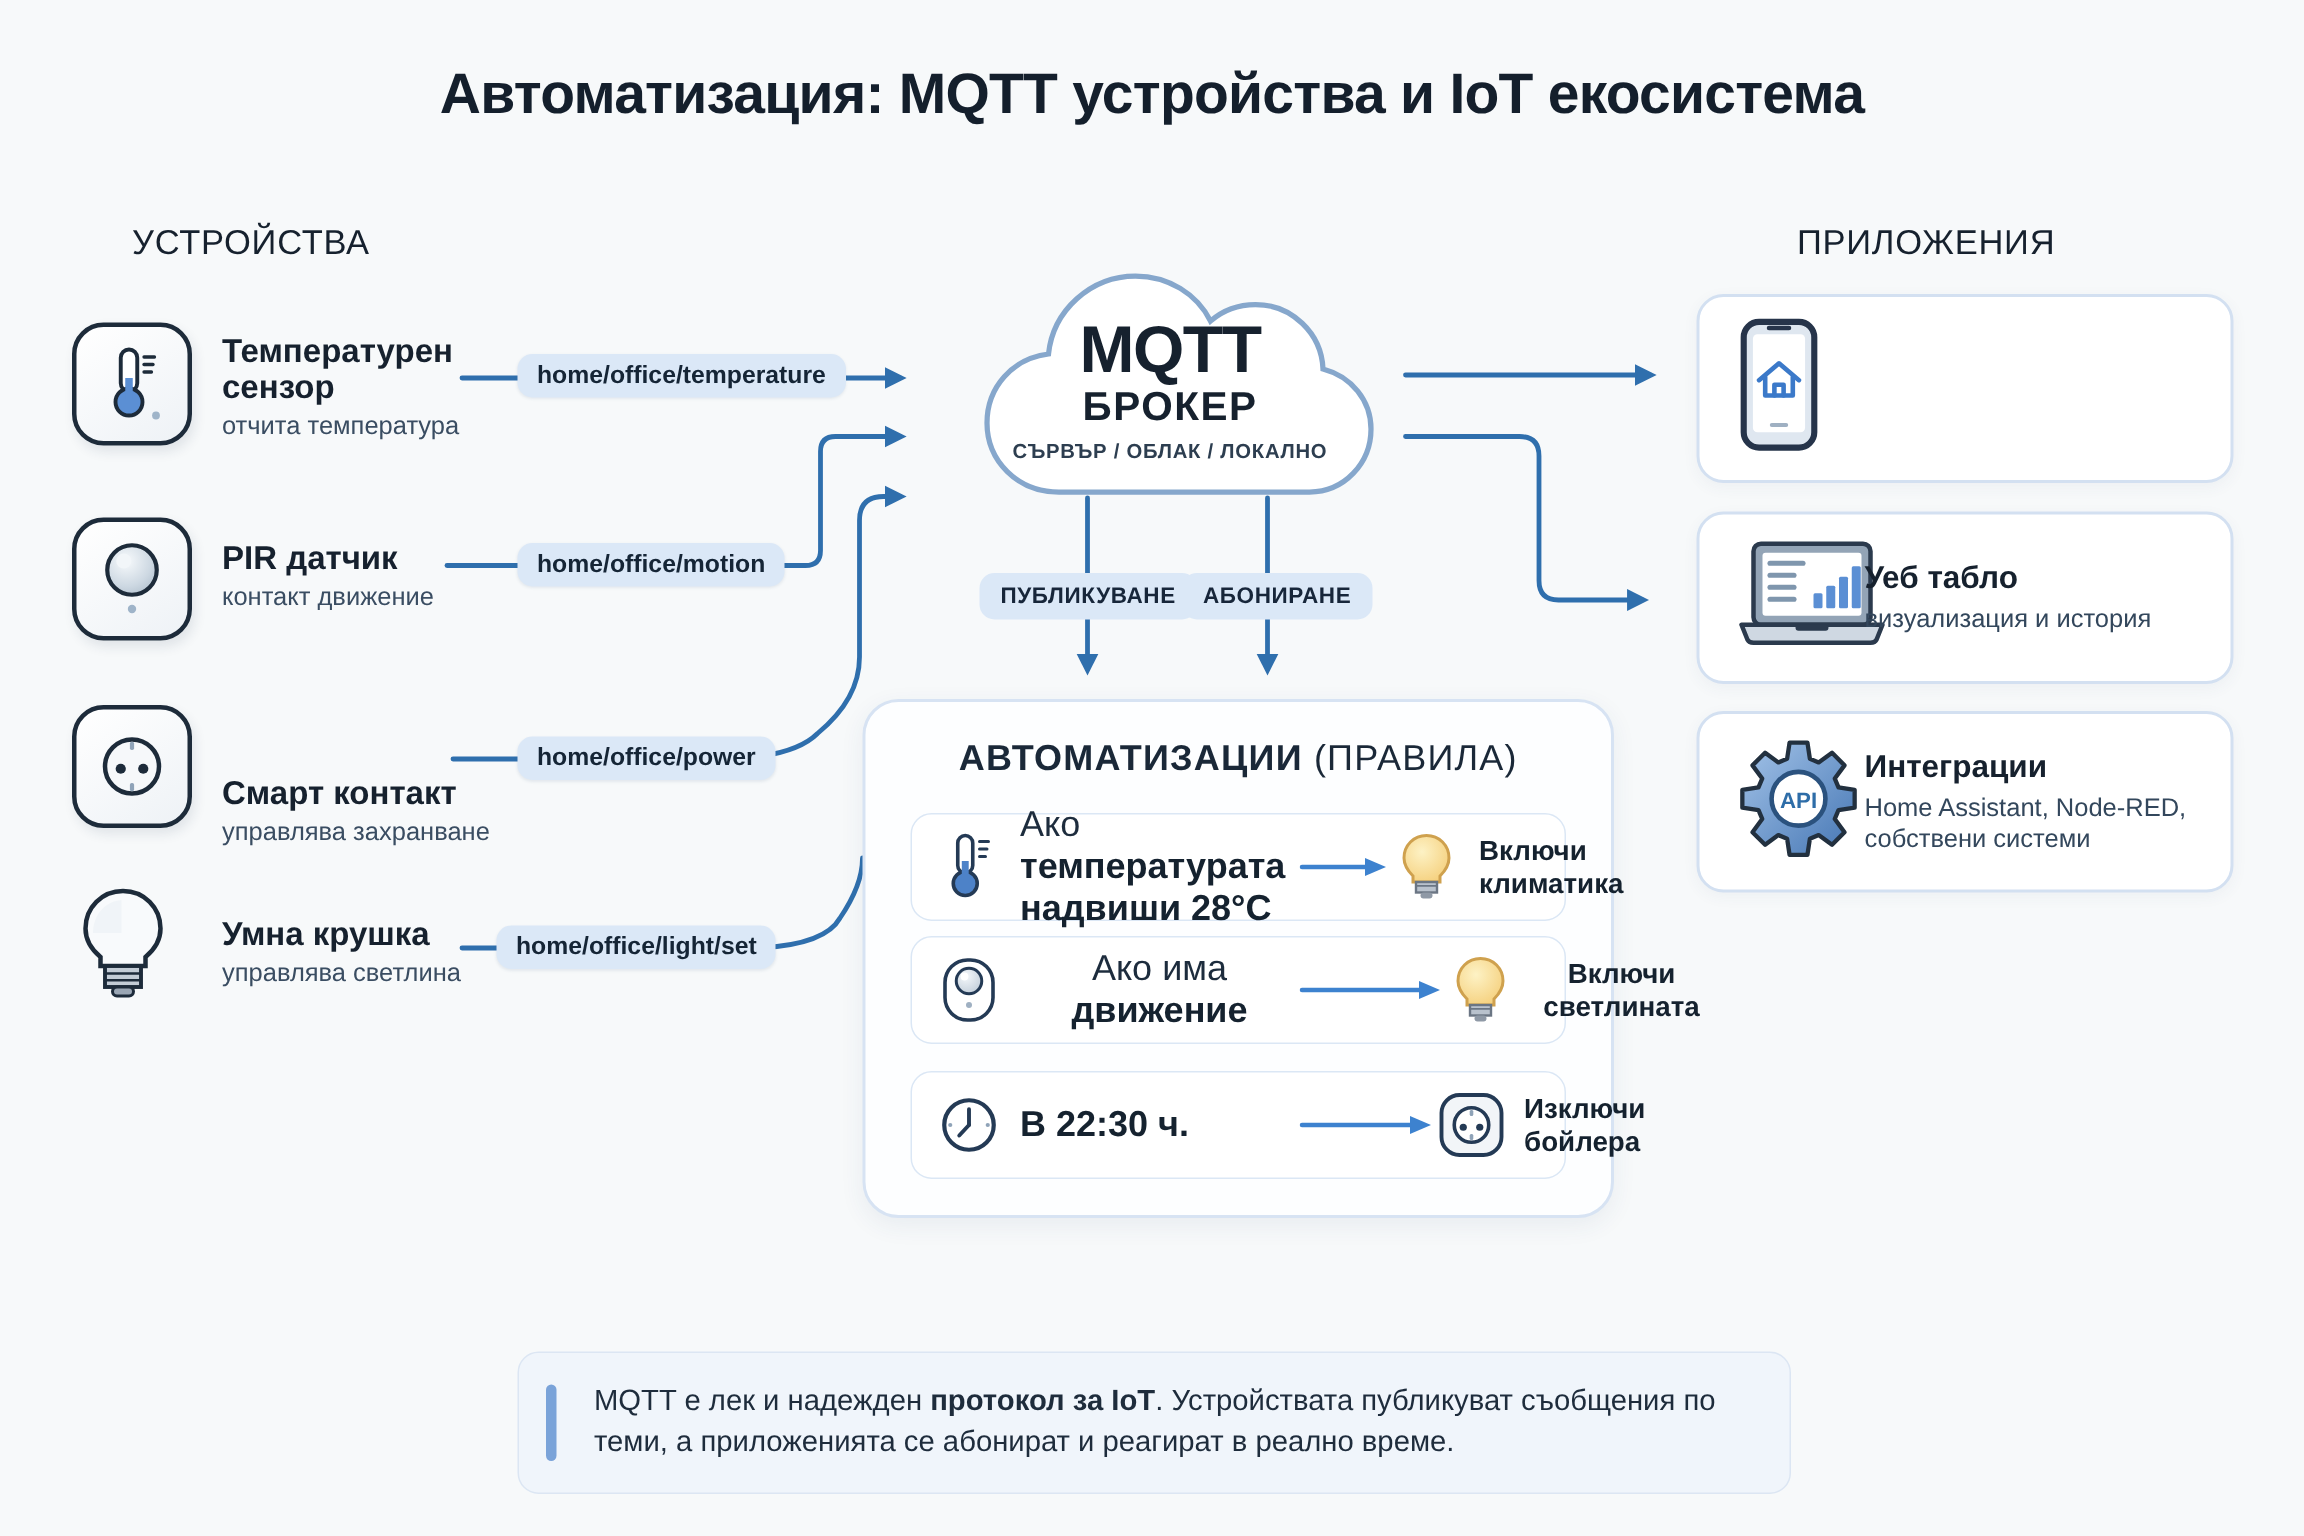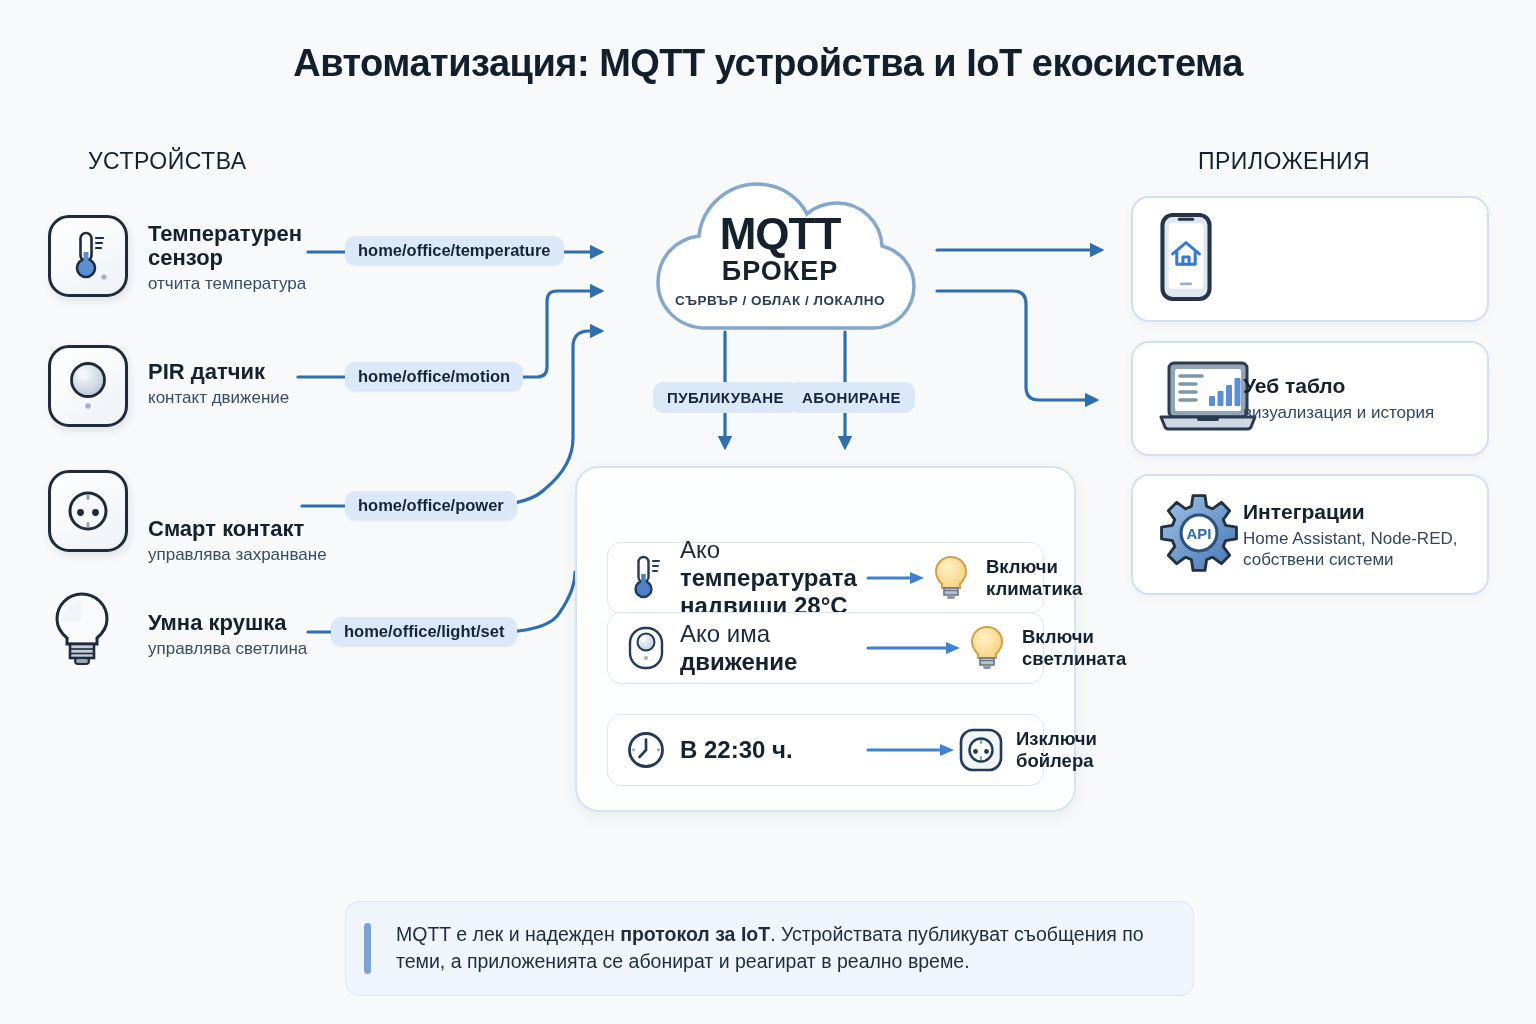--- a/index.html
+++ b/index.html
@@ -174,20 +174,24 @@
   <div class="abs broker-text">
     <div class="broker-name">MQTT</div>
     <div class="broker-role">БРОКЕР</div>
     <div class="broker-caption">СЪРВЪР / ОБЛАК / ЛОКАЛНО</div>
   </div>
 
   <div class="abs flow-pill" style="left:653px;top:382px;">ПУБЛИКУВАНЕ</div>
   <div class="abs flow-pill" style="left:788px;top:382px;">АБОНИРАНЕ</div>
 
   <div class="abs auto-box">
+    <div class="auto-header">
+      <span class="bold">АВТОМАТИЗАЦИИ</span>
+      <span>(ПРАВИЛА)</span>
+    </div>
 
     <div class="rule-row" style="top:74px;">
       <div class="rule-trigger-icon">
         <svg width="36" height="48" viewBox="0 0 36 48">
           <rect x="13" y="10" width="5" height="22" fill="#4d82c8"></rect>
           <rect x="10.5" y="3" width="10" height="25" rx="5" fill="#ffffff" stroke="#243a55" stroke-width="2.4"></rect>
           <circle cx="15.5" cy="35" r="8" fill="#4d82c8" stroke="#243a55" stroke-width="2.4"></circle>
           <rect x="13.2" y="20" width="4.6" height="12" fill="#4d82c8"></rect>
           <g stroke="#243a55" stroke-width="2" stroke-linecap="round">
             <line x1="25" y1="7" x2="31" y2="7"></line>
@@ -213,21 +217,21 @@
             </defs>
           <path d="M17,2 C25.5,2 32,8.5 32,17 C32,22 29.5,25.5 26,29 L26,33 L8,33 L8,29 C4.5,25.5 2,22 2,17 C2,8.5 8.5,2 17,2 Z" fill="url(#bg1)" stroke="#cfa14e" stroke-width="2"></path>
           <rect x="10" y="33" width="14" height="7" fill="#b9c2cd" stroke="#6b7684" stroke-width="1.6"></rect>
           <line x1="10" y1="35.6" x2="24" y2="35.6" stroke="#6b7684" stroke-width="1.2"></line>
           <rect x="13" y="40" width="8" height="4" rx="2" fill="#8f99a6"></rect>
         </svg>
       </div>
       <div class="rule-action">Включи климатика</div>
     </div>
 
-    <div class="rule-row" style="top:144px;">
+    <div class="rule-row" style="top:156px;text-align:center;">
       <div class="rule-trigger-icon">
         <svg width="36" height="44" viewBox="0 0 36 44">
           <defs>
               <radialGradient id="pir2" cx="0.38" cy="0.32" r="0.9">
                 <stop offset="0" stop-color="#f5f8fb"></stop>
                 <stop offset="1" stop-color="#b6c4d2"></stop>
               </radialGradient>
             </defs>
           <rect x="2" y="2" width="32" height="40" rx="15" fill="#ffffff" stroke="#243a55" stroke-width="2.4"></rect>
           <circle cx="18" cy="16" r="8.5" fill="url(#pir2)" stroke="#243a55" stroke-width="2"></circle>

